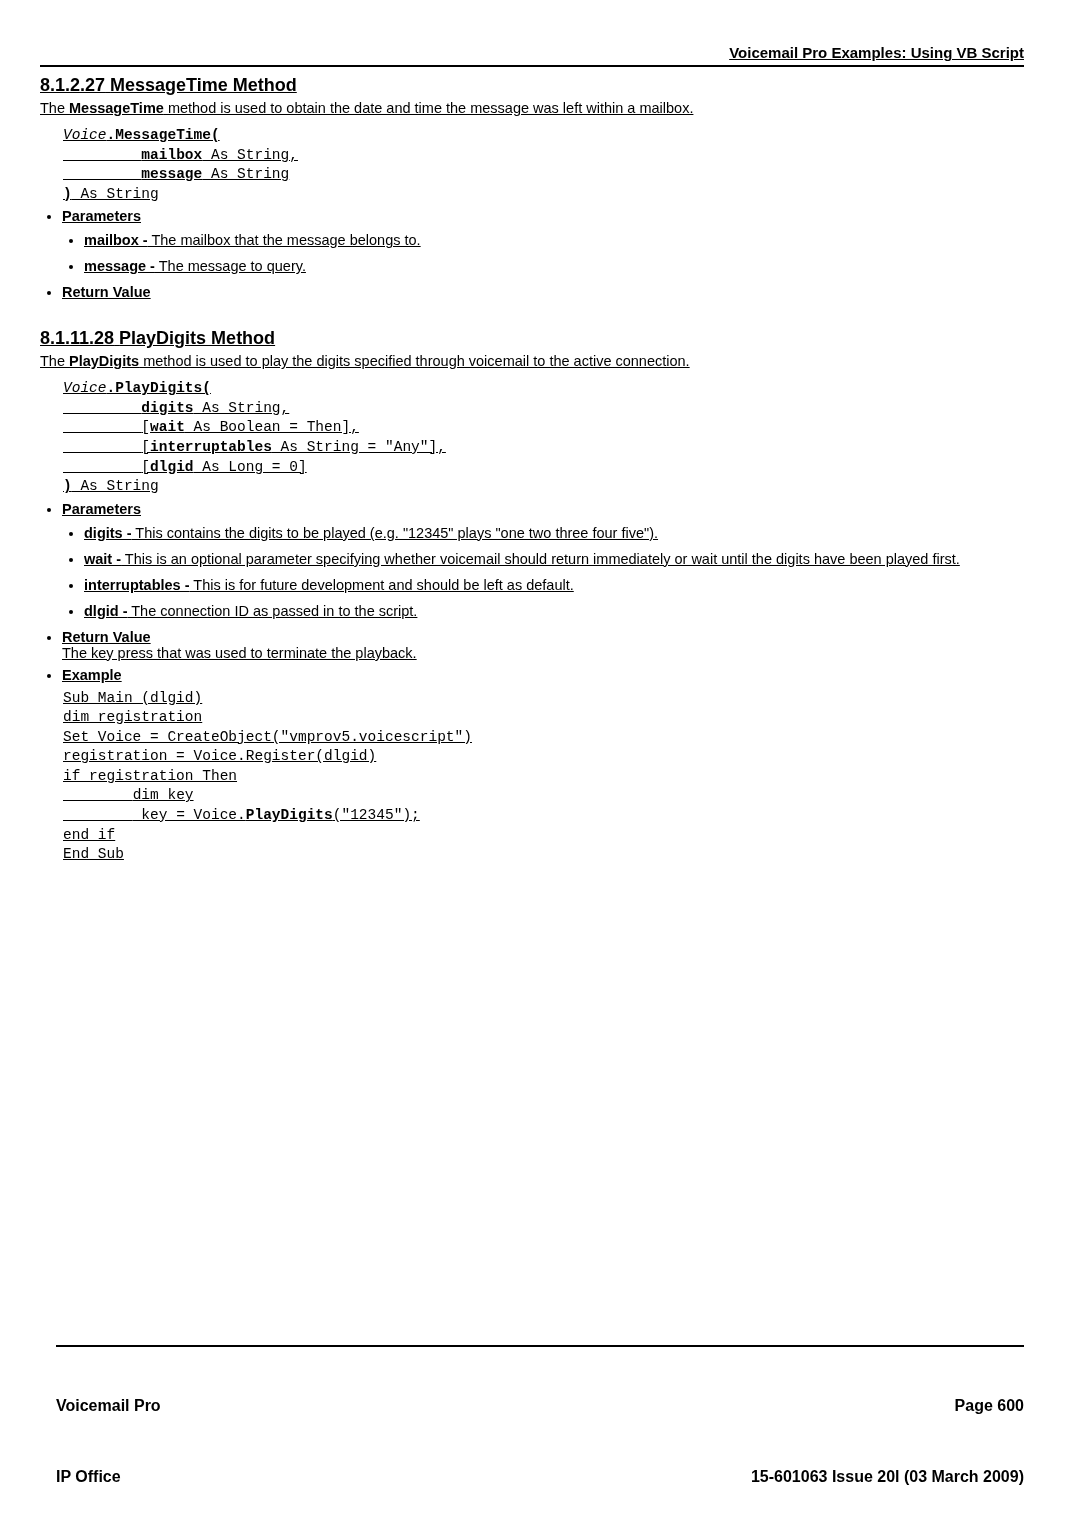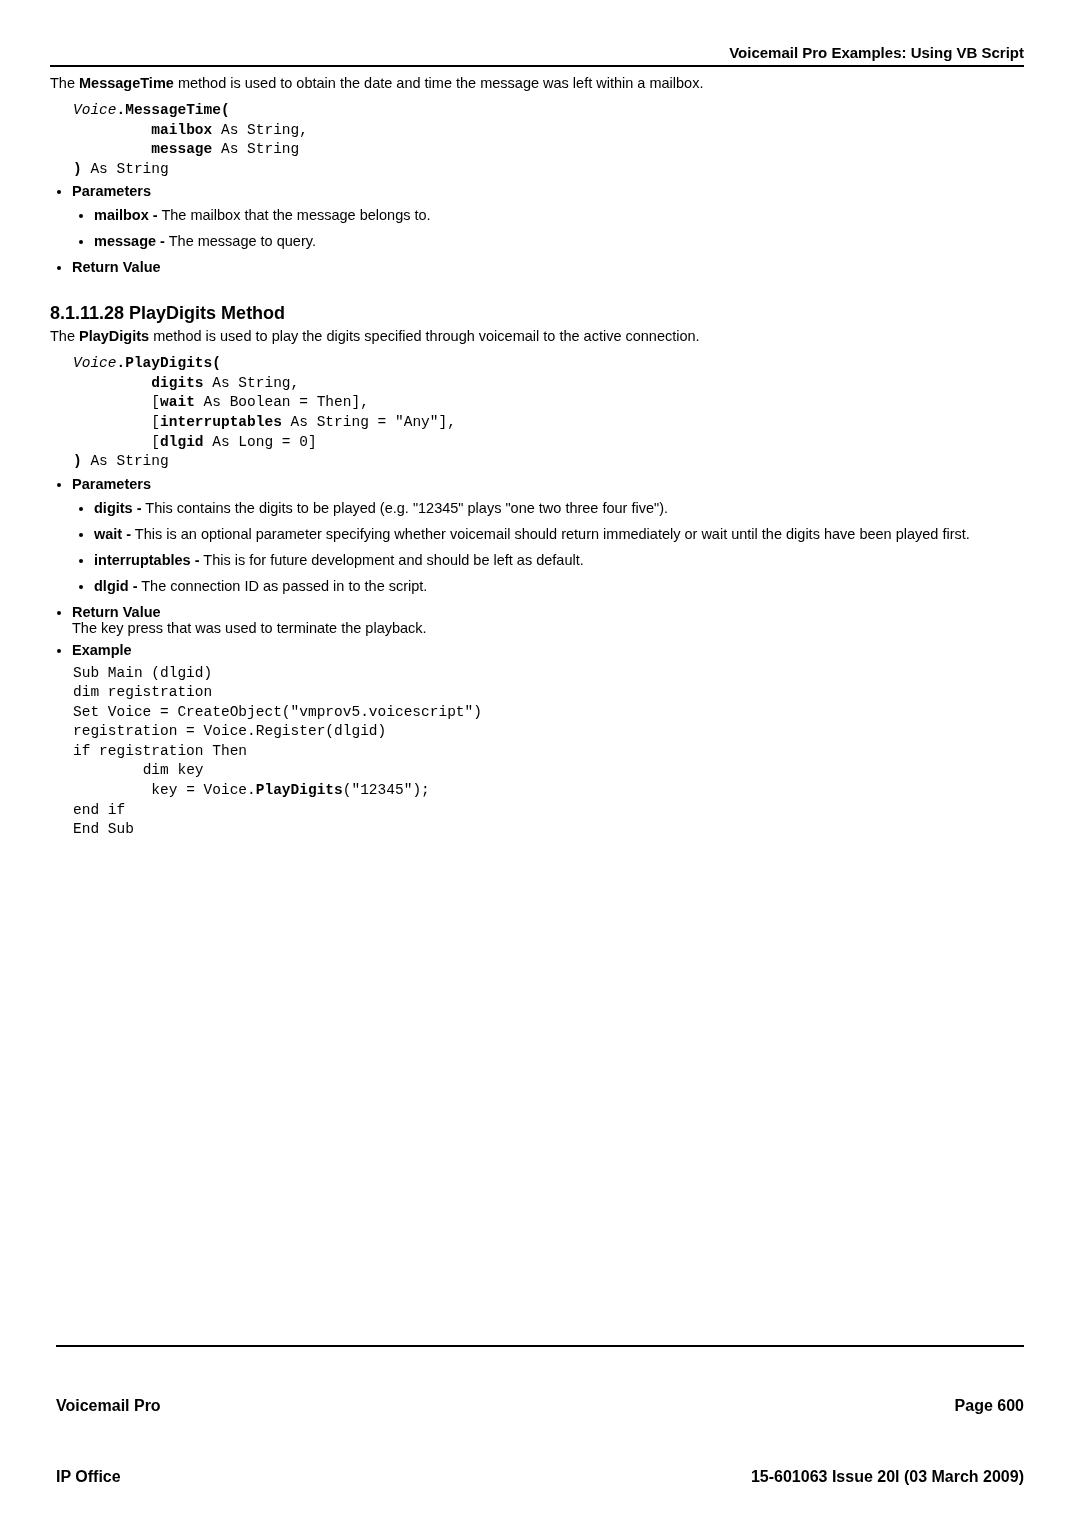--- a/index.html
+++ b/index.html
@@ -8,22 +8,23 @@
     padding: 0;
     width: 1080px;
     height: 1528px;
     background: #fff;
     font-family: Verdana, Geneva, sans-serif;
     font-size: 14.5px;
     color: #000;
     position: relative;
   }
   .page {
-    padding: 44px 56px 0 50px;
+    padding: 44px 56px 0 40px;
     box-sizing: border-box;
+    text-decoration: underline;
   }
   .running-head {
     text-align: right;
     font-weight: bold;
     font-size: 15px;
     margin-bottom: 4px;
   }
   .top-rule {
     border: 0;
     border-top: 2.5px solid #000;
@@ -83,20 +84,24 @@
   }
   .spacer { height: 22px; }
 </style>
 </head>
 <body>
 
 <div class="page">
   <div class="running-head">Voicemail Pro Examples: Using VB Script</div>
   <hr class="top-rule">
 
+  <h3 class="section-title">
+    <span>8.1.2.27</span>
+    <span>MessageTime Method</span>
+  </h3>
   <p class="lead">
     <span>The </span><span class="b">MessageTime</span><span> method is used to obtain the date and time the message was left within a mailbox.</span>
   </p>
 
   <div class="codeblock"><span style="font-style:italic">Voice</span><span class="b">.MessageTime(</span>
          <span class="b">mailbox</span><span> As String,</span>
          <span class="b">message</span><span> As String</span>
 <span class="b">)</span><span> As String</span></div>
 
   <ul class="level1">

